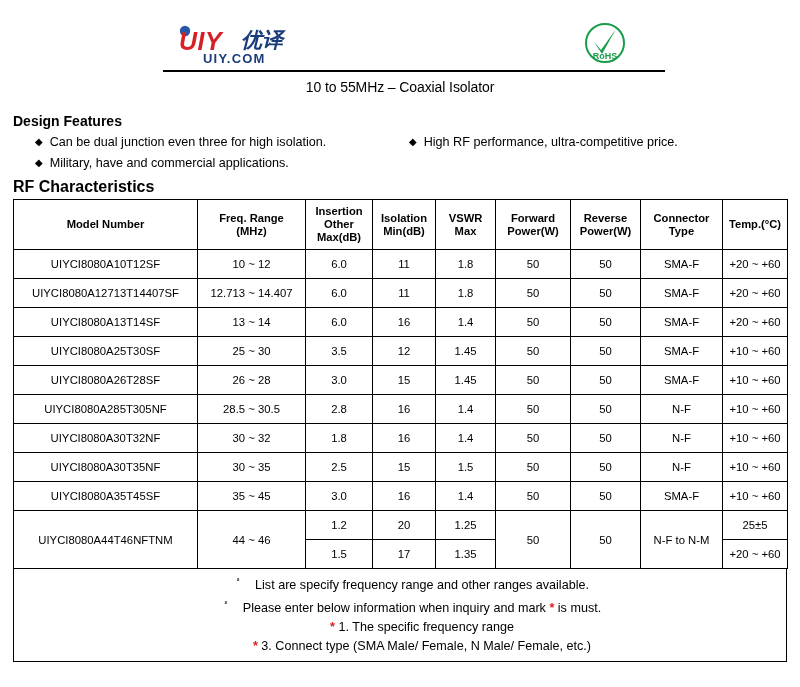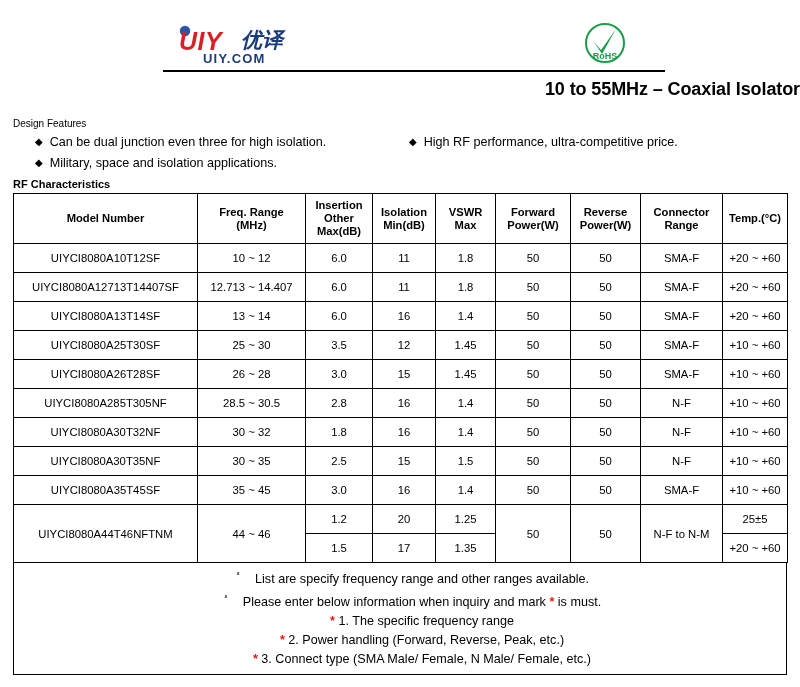--- a/index.html
+++ b/index.html
@@ -25,48 +25,48 @@
   }
   .hr-rule {
     position: absolute; left: 163px; top: 56px;
     width: 502px; height: 0;
     border-top: 2px solid #000;
   }
 
   
   .doc-title {
     margin: 0; padding-top: 9px;
-    text-align: right;
-    font-size: 18px; font-weight: bold;
+    text-align: center;
+    font-size: 14px; font-weight: normal;
     letter-spacing: -0.1px;
   }
 
   
   .section-title {
-    font-size: 10px; font-weight: normal;
+    font-size: 14px; font-weight: bold;
     margin: 18px 0 3px 13px;
   }
   .features {
     position: relative;
     margin-left: 13px;
     height: 44px;
   }
   .feat-col { position: absolute; top: 0; }
   .feat-col.left  { left: 22px; }
   .feat-col.right { left: 396px; text-align: center; }
   .feat-item {
     font-size: 12.6px;
     line-height: 21px;
     white-space: nowrap;
   }
   .diamond { font-size: 10px; margin-right: 7px; position: relative; top: -1px; }
 
   
   .table-title {
-    font-size: 11px; font-weight: bold;
+    font-size: 16px; font-weight: bold;
     margin: 2px 0 3px 13px;
   }
   table.rf {
     border-collapse: collapse;
     margin-left: 13px;
     width: 774px;
     table-layout: fixed;
   }
   table.rf th, table.rf td {
     border: 1px solid #000;
@@ -153,21 +153,21 @@
   <h1 class="doc-title">10 to 55MHz – Coaxial Isolator</h1>
 
   <div class="section-title">Design Features</div>
 
   <div class="features">
     <div class="feat-col left">
       <div class="feat-item">
         <span class="diamond">◆</span><span>Can be dual junction even three for high isolation.</span>
       </div>
       <div class="feat-item">
-        <span class="diamond">◆</span><span>Military, space and isolation applications.</span>
+        <span class="diamond">◆</span><span>Military, have and commercial applications.</span>
       </div>
     </div>
     <div class="feat-col right">
       <div class="feat-item">
         <span class="diamond">◆</span><span>High RF performance, ultra-competitive price.</span>
       </div>
     </div>
   </div>
 
   <div class="table-title">RF Characteristics</div>
@@ -209,21 +209,21 @@
         <th>
           <span>Forward</span><br>
           <span>Power(W)</span>
         </th>
         <th>
           <span>Reverse</span><br>
           <span>Power(W)</span>
         </th>
         <th>
           <span>Connector</span><br>
-          <span>Range</span>
+          <span>Type</span>
         </th>
         <th>
           <span>Temp.(°C)</span>
         </th>
       </tr>
     </thead>
     <tbody>
 
       <tr>
         <td>UIYCI8080A10T12SF</td>
@@ -354,22 +354,18 @@
     <div class="note-line">
       <span class="note-marker">²</span><span>Please enter below information when inquiry and mark </span><span class="ast">*</span><span> is must.</span>
     </div>
 
     <div class="note-line sub-note">
       <span class="ast">*</span>
       <span>1. The specific frequency range</span>
     </div>
     <div class="note-line sub-note">
       <span class="ast">*</span>
-      <span>2. Power handling (Forward, Reverse, Peak, etc.)</span>
-    </div>
-    <div class="note-line sub-note">
-      <span class="ast">*</span>
       <span>3. Connect type (SMA Male/ Female, N Male/ Female, etc.)</span>
     </div>
 
   </div>
 
 </div>
 
 </body></html>

